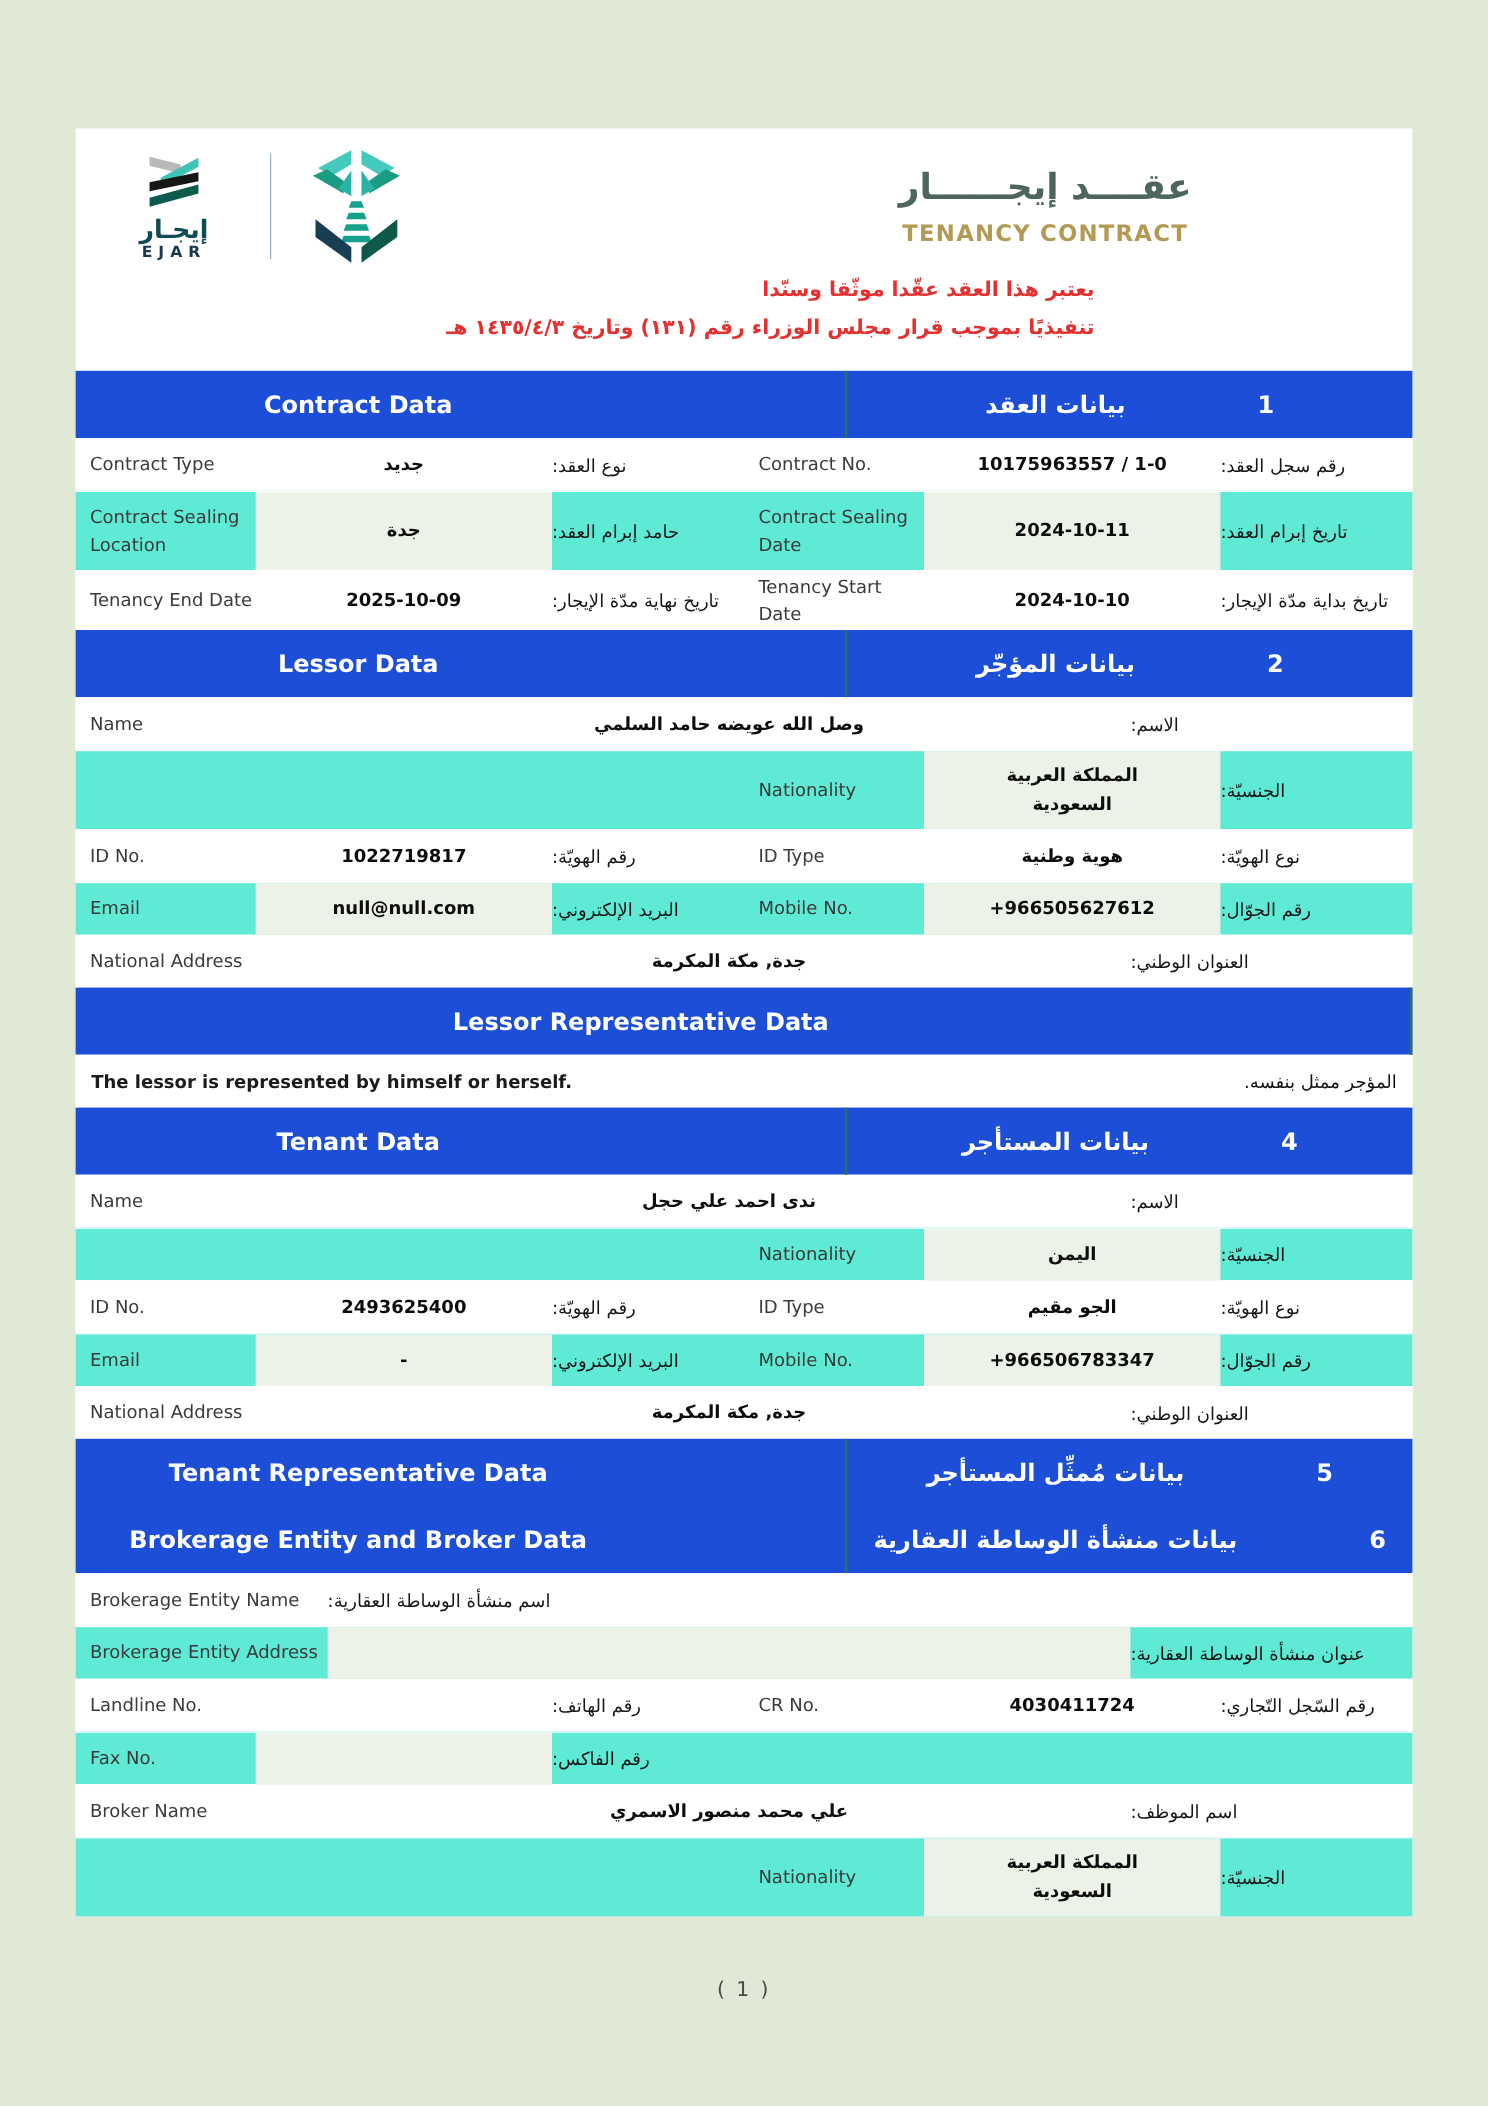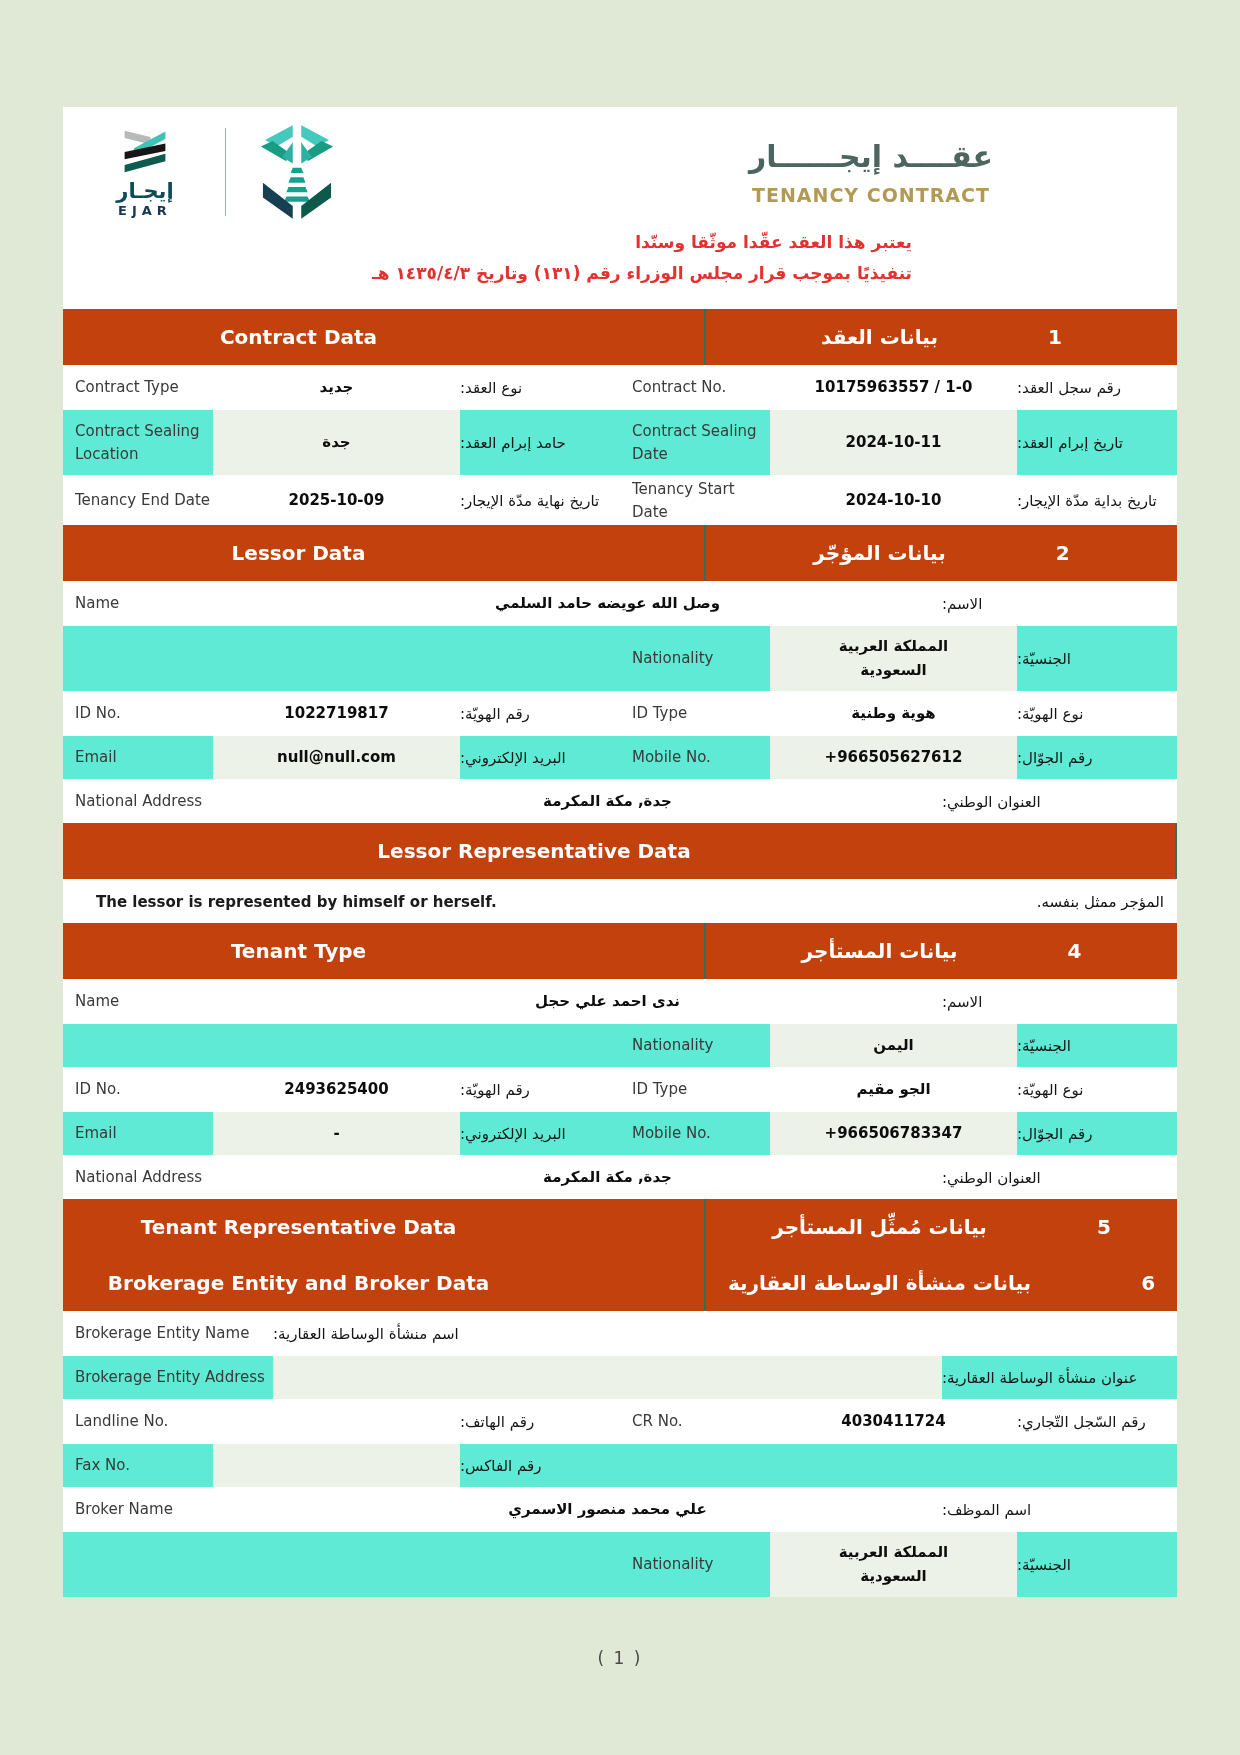--- a/index.html
+++ b/index.html
@@ -27,21 +27,21 @@
   .rega-wordmark { font-size: 45px; font-weight: bold; color:#203a69; letter-spacing: 1px; }
   .rega-ar { font-size: 24px; font-weight: bold; color:#203a69; }
   .rega-en { font-size: 12px; color:#203a69; letter-spacing: 1.5px; margin-top: 3px; }
   .titles { margin-left:auto; margin-right: 158px; text-align:center; }
   .title-ar { font-size: 30px; font-weight: bold; color:#4c665f; }
   .title-en { font-size: 19px; font-weight: bold; color:#b29a55; letter-spacing: 1px; margin-top: 10px; }
   .disclaimer { text-align: right; padding: 4px 265px 20px 0; color:#e53030;
                 font-weight: bold; font-size: 17px; line-height: 31px; }
 
   
-  .sec-header { display:flex; background:#c2410c; color:#fff; min-height:56px; }
+  .sec-header { display:flex; background:#1d4ed8; color:#fff; min-height:56px; }
   .sec-left  { flex:1; display:flex; align-items:center; justify-content:center;
                padding-right:170px; border-right:2px solid #2e6f64; }
   .sec-left span { font-size:20px; font-weight:bold; }
   .sec-right { flex:1; display:flex; align-items:center; justify-content:center; gap:110px; }
   .sec-title-ar { font-size:20px; font-weight:bold; }
   .sec-num { font-size:20px; font-weight:bold; }
 
   
   .row { display:flex; min-height:44px; border-top:1px solid #fff; }
   .row.tall { min-height:66px; }
@@ -50,21 +50,21 @@
   .cell { display:flex; align-items:center; font-size:15px; }
   .lbl-en { justify-content:flex-start; padding-left:12px; color:#3a3a3a; line-height:1.5; }
   .lbl-ar { justify-content:flex-end; padding-right:12px; color:#161616; }
   .val { justify-content:center; font-weight:bold; color:#0d0d0d; text-align:center; line-height:1.55; }
   .w { background:#ffffff; }
   .g { background:#5eead4; }
   .g .val { background:#edf2e8; }
   .wrapbox { display:inline-block; max-width:150px; }
   .note-row { display:flex; justify-content:space-between; align-items:center;
               min-height:44px; padding:0 13px; font-size:15px; background:#fff;
-              border-top:1px solid #fff;margin-left:20px; }
+              border-top:1px solid #fff; }
   .note-en { font-weight:bold; color:#1b1b1b; }
   .note-ar { color:#111; }
 
   
   .footer { position:absolute; top:1648px; left:0; width:1240px; text-align:center;
             color:#4a4a4a; font-size:17px; letter-spacing:2px; }
 </style>
 </head>
 <body>
 
@@ -218,21 +218,21 @@
         <span>Lessor Representative Data</span>
       </div>
   </div>
   <div class="note-row">
     <span class="note-en">The lessor is represented by himself or herself.</span>
     <span class="note-ar" dir="rtl">المؤجر ممثل بنفسه.</span>
   </div>
 
   <div class="sec-header">
     <div class="sec-left">
-        <span>Tenant Type</span>
+        <span>Tenant Data</span>
       </div>
     <div class="sec-right">
       <span class="sec-title-ar" dir="rtl">بيانات المستأجر</span>
       <span class="sec-num">4</span>
     </div>
   </div>
   <div class="row w">
     <div class="full-grid">
       <span class="cell lbl-en">Name</span>
       <span class="cell val" dir="rtl">ندى احمد علي حجل</span>

